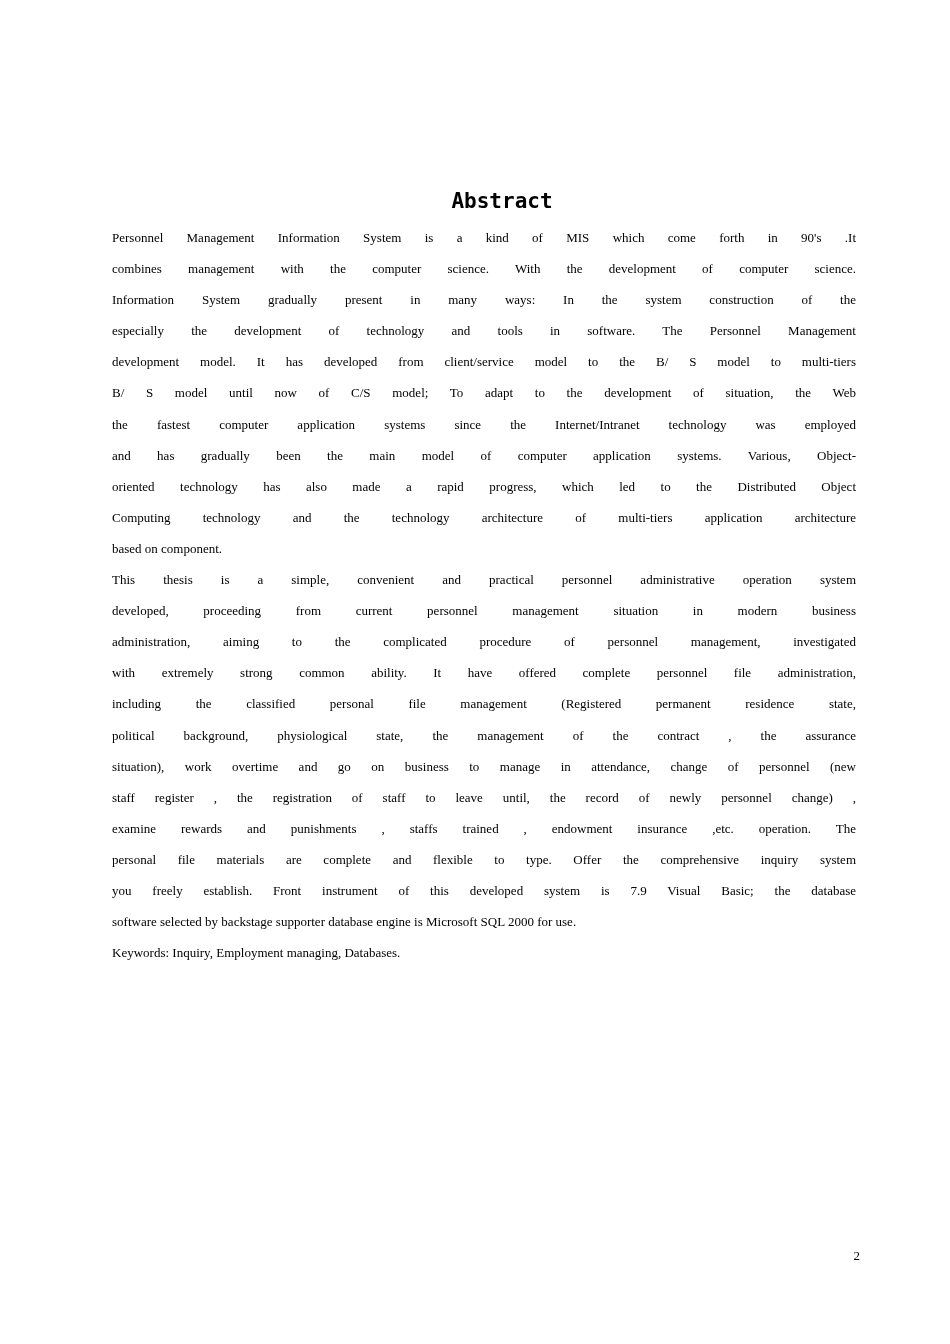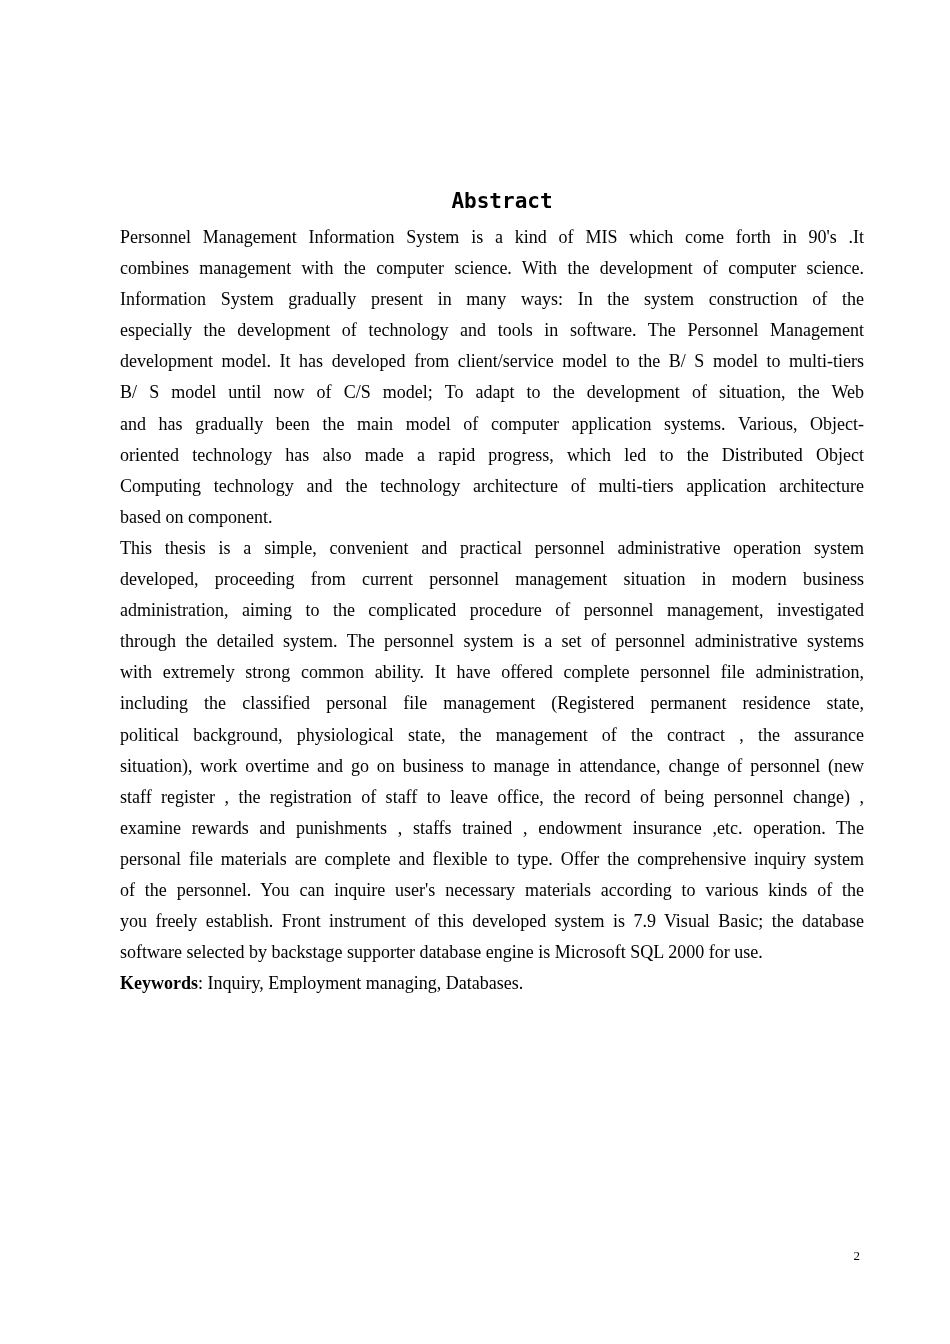--- a/index.html
+++ b/index.html
@@ -23,39 +23,39 @@
       text-align: center;
       font-family: "DejaVu Sans Mono", "Liberation Mono", monospace;
       font-weight: bold;
       font-size: 21px;
       line-height: 30px;
       letter-spacing: 0px;
     }
     .body-text {
       position: absolute;
       top: 222px;
-      left: 120px;
+      left: 112px;
       width: 744px;
-      font-size: 18px;
+      font-size: 13px;
       line-height: 31.1px;
     }
     .line {
       display: block;
       white-space: nowrap;
       text-align: justify;
       text-align-last: justify;
       height: 31.1px;
       overflow: visible;
     }
     .line.last {
       text-align: left;
       text-align-last: left;
     }
     .keywords-label {
-      font-weight: bold;
+      font-weight: normal;
     }
     .page-number {
       position: absolute;
       top: 1248px;
       left: 840px;
       width: 20px;
       text-align: right;
       font-size: 13px;
       line-height: 16px;
     }
@@ -67,38 +67,37 @@
   <div class="page-title">Abstract</div>
 
   <div class="body-text">
     <div>
       <span class="line">Personnel Management Information System is a kind of MIS which come forth in 90's .It</span>
       <span class="line">combines management with the computer science. With the development of computer science.</span>
       <span class="line">Information System gradually present in many ways: In the system construction of the</span>
       <span class="line">especially the development of technology and tools in software. The Personnel Management</span>
       <span class="line">development model. It has developed from client/service model to the B/ S model to multi-tiers</span>
       <span class="line">B/ S model until now of C/S model; To adapt to the development of situation, the Web</span>
+      <span class="line">the fastest computer application systems since the Internet/Intranet technology was employed</span>
       <span class="line">and has gradually been the main model of computer application systems. Various, Object-</span>
       <span class="line">oriented technology has also made a rapid progress, which led to the Distributed Object</span>
       <span class="line">Computing technology and the technology architecture of multi-tiers application architecture</span>
       <span class="line last">based on component.</span>
     </div>
     <div>
       <span class="line">This thesis is a simple, convenient and practical personnel administrative operation system</span>
       <span class="line">developed, proceeding from current personnel management situation in modern business</span>
       <span class="line">administration, aiming to the complicated procedure of personnel management, investigated</span>
-      <span class="line">through the detailed system. The personnel system is a set of personnel administrative systems</span>
       <span class="line">with extremely strong common ability. It have offered complete personnel file administration,</span>
       <span class="line">including the classified personal file management (Registered permanent residence state,</span>
       <span class="line">political background, physiological state, the management of the contract , the assurance</span>
       <span class="line">situation), work overtime and go on business to manage in attendance, change of personnel (new</span>
-      <span class="line">staff register , the registration of staff to leave office, the record of  being personnel change) ,</span>
+      <span class="line">staff register , the registration of staff to leave until, the record of  newly personnel change) ,</span>
       <span class="line">examine rewards and punishments , staffs trained , endowment insurance ,etc. operation. The</span>
       <span class="line">personal file materials are complete and flexible to type. Offer the comprehensive inquiry system</span>
-      <span class="line">of the personnel. You can inquire user's necessary materials according to various kinds of the</span>
       <span class="line">you freely establish. Front instrument of this developed system is 7.9 Visual Basic; the database</span>
       <span class="line last">software selected by backstage supporter database engine is Microsoft SQL 2000 for use.</span>
     </div>
     <div class="line last"><span class="keywords-label">Keywords</span><span>: Inquiry, Employment managing, Databases.</span></div>
   </div>
 
   <div class="page-number">2</div>
 </div>
 
 </body></html>

